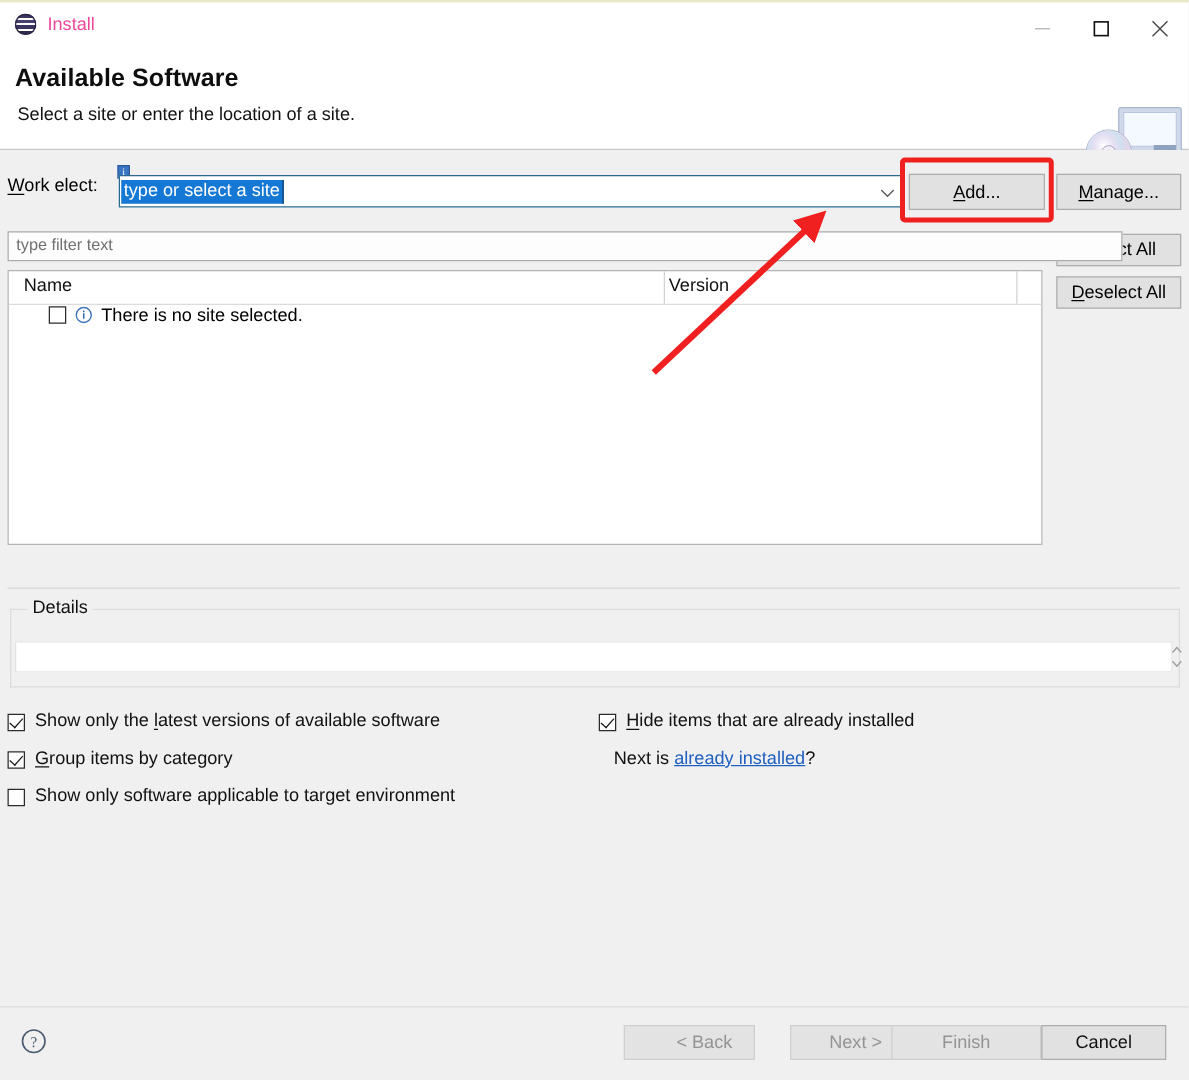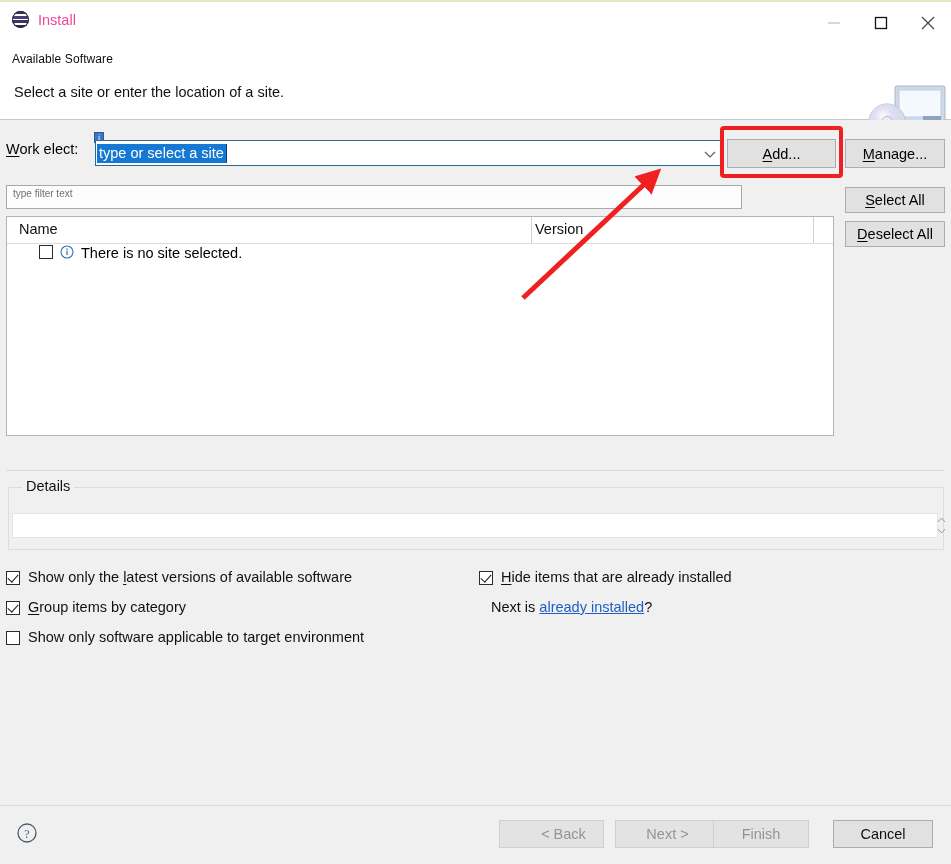--- a/index.html
+++ b/index.html
@@ -79,22 +79,22 @@
   .headband {
     position: absolute;
     top: 42px; left: 0; right: 0;
     height: 75px;
     background: #ffffff;
     border-bottom: 1px solid #c8c8c8;
   }
   .head-title {
     position: absolute;
     left: 12px; top: 8px;
-    font-size: 12px;
-    font-weight: normal;
+    font-size: 20px;
+    font-weight: bold;
     color: #0e0e0e;
     letter-spacing: 0.1px;
     text-align: right;
   }
   .head-sub {
     position: absolute;
     left: 14px; top: 40px;
     font-size: 14.5px;
     color: #111;
   }
@@ -154,25 +154,25 @@
     font-size: 8px;
     color: #fff;
     line-height: 9px;
     text-align: center;
     font-family: "Liberation Serif", serif;
   }
 
   .filterbox {
     position: absolute;
     left: 6px; top: 183px;
-    width: 736px; height: 24px;
+    width: 892px; height: 24px;
     background: #fdfdfd;
     border: 1px solid #a9a9a9;
     box-sizing: border-box;
-    font-size: 10px;
+    font-size: 13px;
     color: #707070;
     padding: 2px 0 0 6px;
   }
 
   .table {
     position: absolute;
     left: 6px; top: 214px;
     width: 828px; height: 220px;
     background: #fff;
     border: 1px solid #b4b4b4;
@@ -364,22 +364,22 @@
     background: #e1e1e1;
     border: 1px solid #adadad;
     box-sizing: border-box;
     font-size: 14.5px;
     display: flex;
     align-items: center;
     justify-content: center;
   }
   .fbtn.disabled { color: #949494; background: #e3e3e3; border-color: #cfcfcf; }
   .f-back   { left: 499px; width: 105px; padding-left: 24px; }
-  .f-next   { left: 615px; width: 105px; }
-  .f-finish { left: 713px; width: 96px; }
+  .f-next   { left: 632px; width: 105px; }
+  .f-finish { left: 713px; width: 120px; }
   .f-cancel { left: 833px; width: 100px; color: #111; }
 </style>
 </head>
 <body>
 
 <div class="dialog">
 
   <div class="titlebar">
     <div class="title-left">
       <div class="eclipse-icon"></div>

